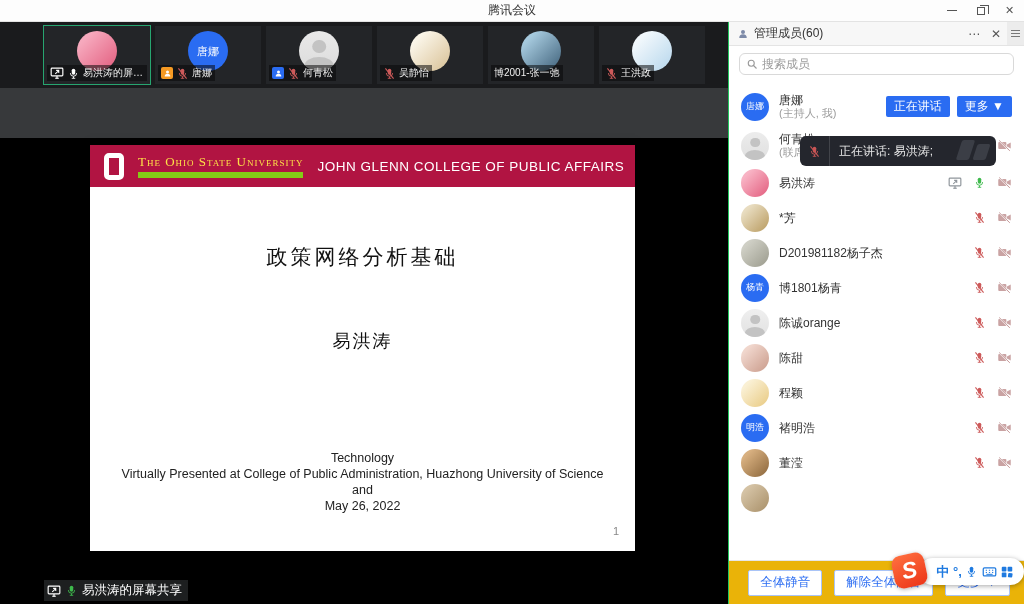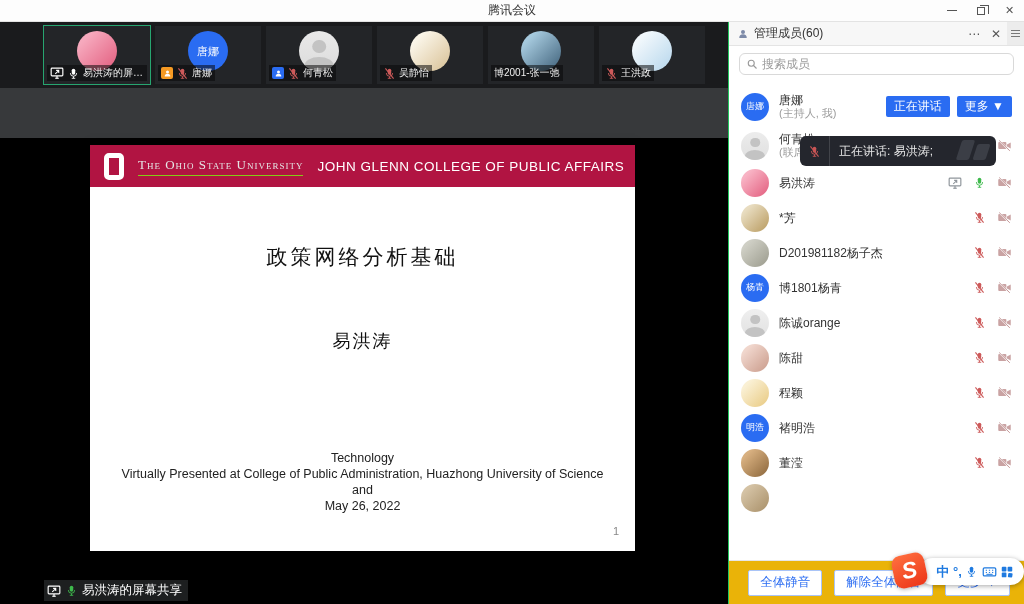--- a/index.html
+++ b/index.html
@@ -32,21 +32,21 @@
   .sil-av .sil-body { position:absolute; bottom:-8%; left:50%; transform:translateX(-50%); width:72%; height:42%; border-radius:50% 50% 0 0; background:#c3c3c3; }
 
   
   .gray-band { height:50px; background:#37393b; }
   .stage { flex:1; background:#000; position:relative; }
 
   
   .slide { position:absolute; left:90px; top:7px; width:545px; height:406px; background:#fff; box-shadow:0 0 8px rgba(0,0,0,.6); }
   .banner { height:42px; background:#b11442; display:flex; align-items:center; padding:0 14px; gap:14px; }
   .osu-logo { width:20px; height:27px; border:5px solid #fff; border-radius:5px; flex:none; }
-  .osu-name { font-family:"Liberation Serif","DejaVu Serif",serif; color:#e5e5e5; font-size:13px; letter-spacing:1px; font-variant:small-caps; border-bottom:1px solid #84cc16; padding-bottom:2px; white-space:nowrap; }
+  .osu-name { font-family:"Liberation Serif","DejaVu Serif",serif; color:#fde047; font-size:13px; letter-spacing:1px; font-variant:small-caps; border-bottom:6px solid #84cc16; padding-bottom:2px; white-space:nowrap; }
   .college { flex:1; text-align:center; color:#fff; font-size:13.5px; letter-spacing:.5px; white-space:nowrap; }
   .slide-title { position:absolute; top:98px; left:0; right:0; text-align:center; font-family:"Liberation Serif","DejaVu Serif",serif; font-size:21px; letter-spacing:3px; color:#111; }
   .slide-author { position:absolute; top:184px; left:0; right:0; text-align:center; font-family:"Liberation Serif","DejaVu Serif",serif; font-size:18px; letter-spacing:2px; color:#111; }
   .slide-foot { position:absolute; top:305px; left:24px; right:24px; text-align:center; font-size:12.5px; line-height:16px; color:#222; }
   .page-num { position:absolute; right:16px; bottom:14px; font-size:11px; color:#888; }
 
   
   .share-badge { position:absolute; left:0; bottom:3px; background:#1d1f20; padding:2px 6px 2px 3px; display:flex; align-items:center; gap:4px; z-index:5;margin-left:44px; }
   .share-badge span.txt { color:#fff; font-size:12.5px; }
 

